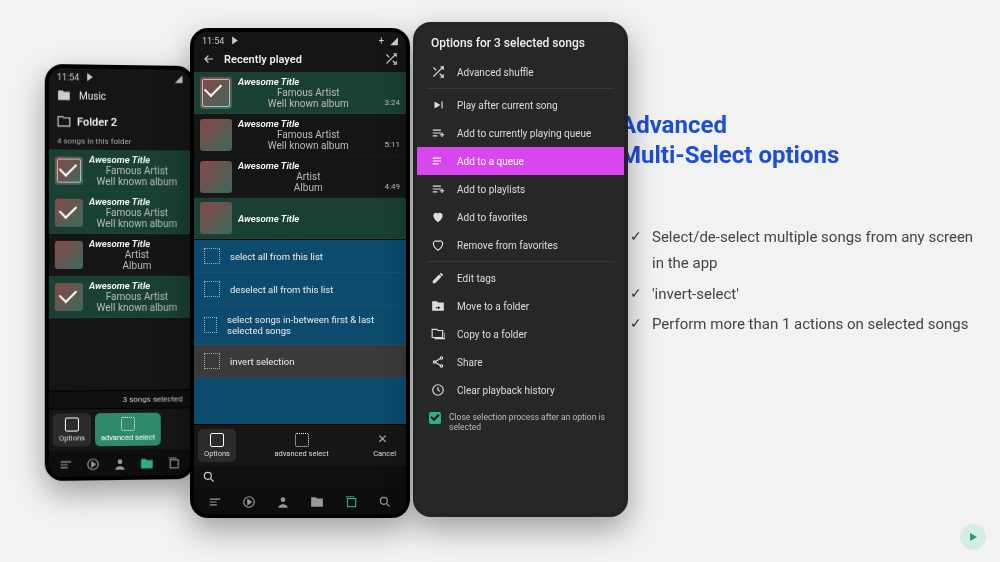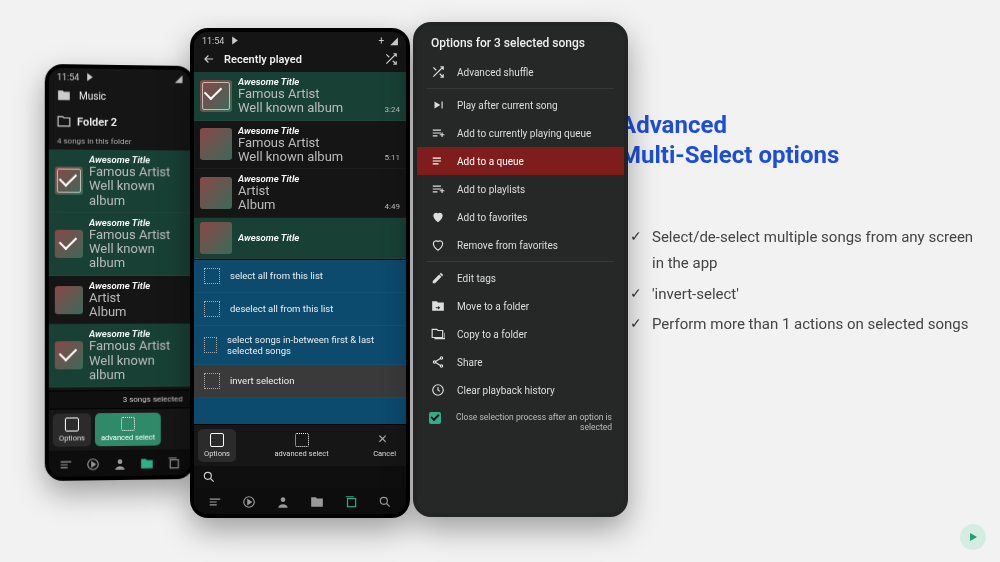--- a/index.html
+++ b/index.html
@@ -27,21 +27,21 @@
   
   .songs { flex:1; overflow:hidden; }
   .song { display:flex; align-items:center; gap:6px; padding:4px 6px; border-bottom:1px solid rgba(255,255,255,0.03); position:relative;}
   .song.sel { background: rgba(30,100,80,0.55); }
   .song .art { width:28px; height:28px; background:linear-gradient(135deg,#8a4747,#3a6a5a); border-radius:3px; position:relative; flex-shrink:0;}
   .song .art.big { width:32px; height:32px;}
   .song .art.chk::after{ content:""; position:absolute; inset:5px; border:2px solid #fff; border-top:none; border-right:none; transform:rotate(-45deg); top:6px; height:8px; width:14px; left:5px;}
   .song .art.box::before{content:"";position:absolute;inset:2px;border:1px solid rgba(255,255,255,0.6);border-radius:2px;}
   .song .meta { flex:1; min-width:0; }
   .song .t { font-size:9.5px; font-weight:600; color:#fff; white-space:nowrap; overflow:hidden; text-overflow:ellipsis;font-style:italic;}
-  .song .a { font-size:13px; color:#bbb; line-height:1.1;}
+  .song .a { font-size:10px; color:#bbb; line-height:1.1;text-align:center;}
   .song .dur { font-size:8px; color:#bbb; align-self:flex-end; padding-bottom:2px;}
   
   .subtext { font-size:8px; color:#aaa; padding: 2px 8px 4px; }
   
   .sel-toolbar { display:flex; align-items:stretch; gap:4px; padding:4px 4px; background:#0f0f0f; border-top:1px solid #000;}
   .sel-toolbar .btn { flex:0 0 auto; display:flex; flex-direction:column; align-items:center; justify-content:center; gap:2px; padding:4px 6px; border-radius:5px; font-size:7.5px; color:#ddd;}
   .sel-toolbar .btn.options { background:#2b2b2b;}
   .sel-toolbar .btn.adv { background:#2f8a6a; color:#fff;}
   .sel-toolbar .btn .bicn{ width:14px;height:14px; border:1px dotted #fff; border-radius:2px;}
   .sel-toolbar .count { font-size:8px; color:#ccc; align-self:center; margin-left:auto; padding-right:4px;}
@@ -53,24 +53,24 @@
   
   .pick { display:flex; align-items:center; gap:10px; padding:8px 10px; border-bottom:1px solid rgba(255,255,255,0.04);}
   .pick .picn{ width:16px;height:16px; border:1px dotted #aaa; position:relative;}
   .pick.inv{ background:#3a3a3a;}
   .pick .lbl{ font-size:9.5px; color:#eee;}
   
   
   .menu-title{ font-size:12px; color:#eee; padding:10px 14px 8px; font-weight:500;}
   .menu-sep{ height:1px; background:rgba(255,255,255,0.08); margin:2px 10px;}
   .mitem{ display:flex; align-items:center; gap:12px; padding:7px 14px; font-size:10px; color:#ddd;}
-  .mitem.hl{ background:#7f1d1d; color:#fff;}
+  .mitem.hl{ background:#d946ef; color:#fff;}
   .mitem .micn{ width:14px; height:14px; flex-shrink:0; display:flex; align-items:center; justify-content:center;}
   .mitem .micn svg{width:100%;height:100%;}
-  .mfoot{ display:flex; align-items:flex-start; gap:8px; padding:8px 12px; font-size:8.5px; color:#bbb;text-align:right;}
+  .mfoot{ display:flex; align-items:flex-start; gap:8px; padding:8px 12px; font-size:8.5px; color:#bbb;}
   .mfoot .chk{ width:12px;height:12px; background:#2fae87; border-radius:2px; position:relative; flex-shrink:0;}
   .mfoot .chk::after{content:"";position:absolute;left:2px;top:2px;width:6px;height:3px;border:2px solid #111;border-top:none;border-right:none;transform:rotate(-45deg);}
   
   
   .rhs { float:left; width:370px; padding: 110px 10px 0 0; }
   .rhs h1 { font-size:24px; font-weight:700; color:#1d4ed8; text-align:left; line-height:1.25; margin-bottom:54px;}
   .rhs ul { list-style:none; padding-left:10px;}
   .rhs li { font-size:15px; color:#444; line-height:1.75; padding-left:22px; position:relative; margin-bottom:4px;}
   .rhs li::before{ content:"✓"; position:absolute; left:0; top:0; color:#333; font-size:14px;}
   

